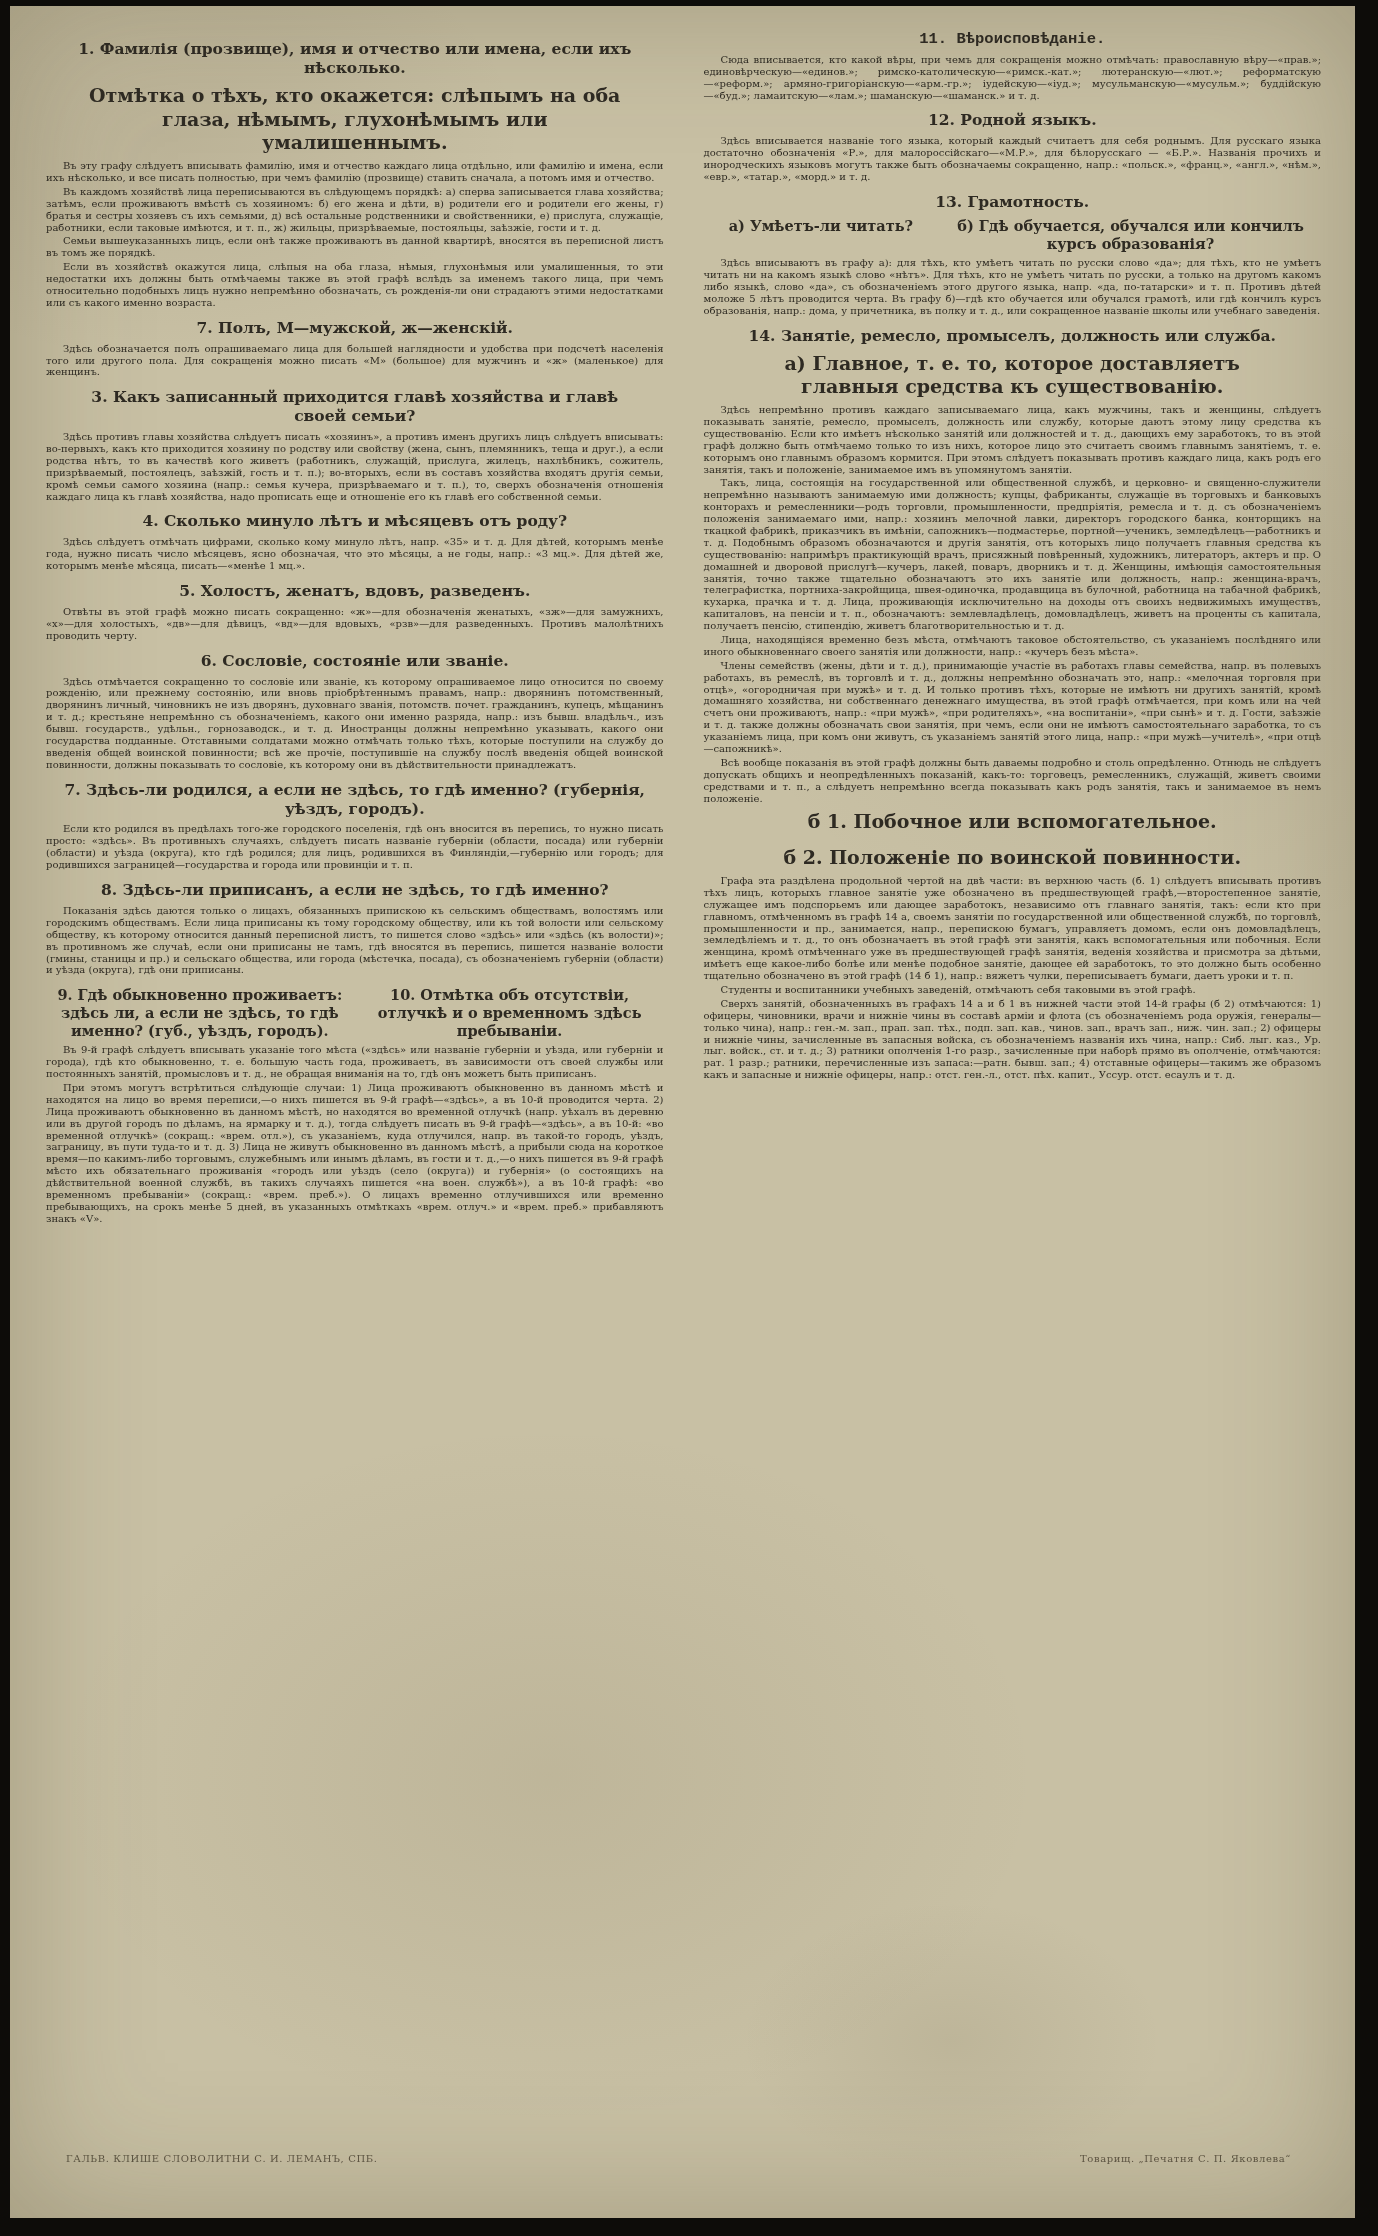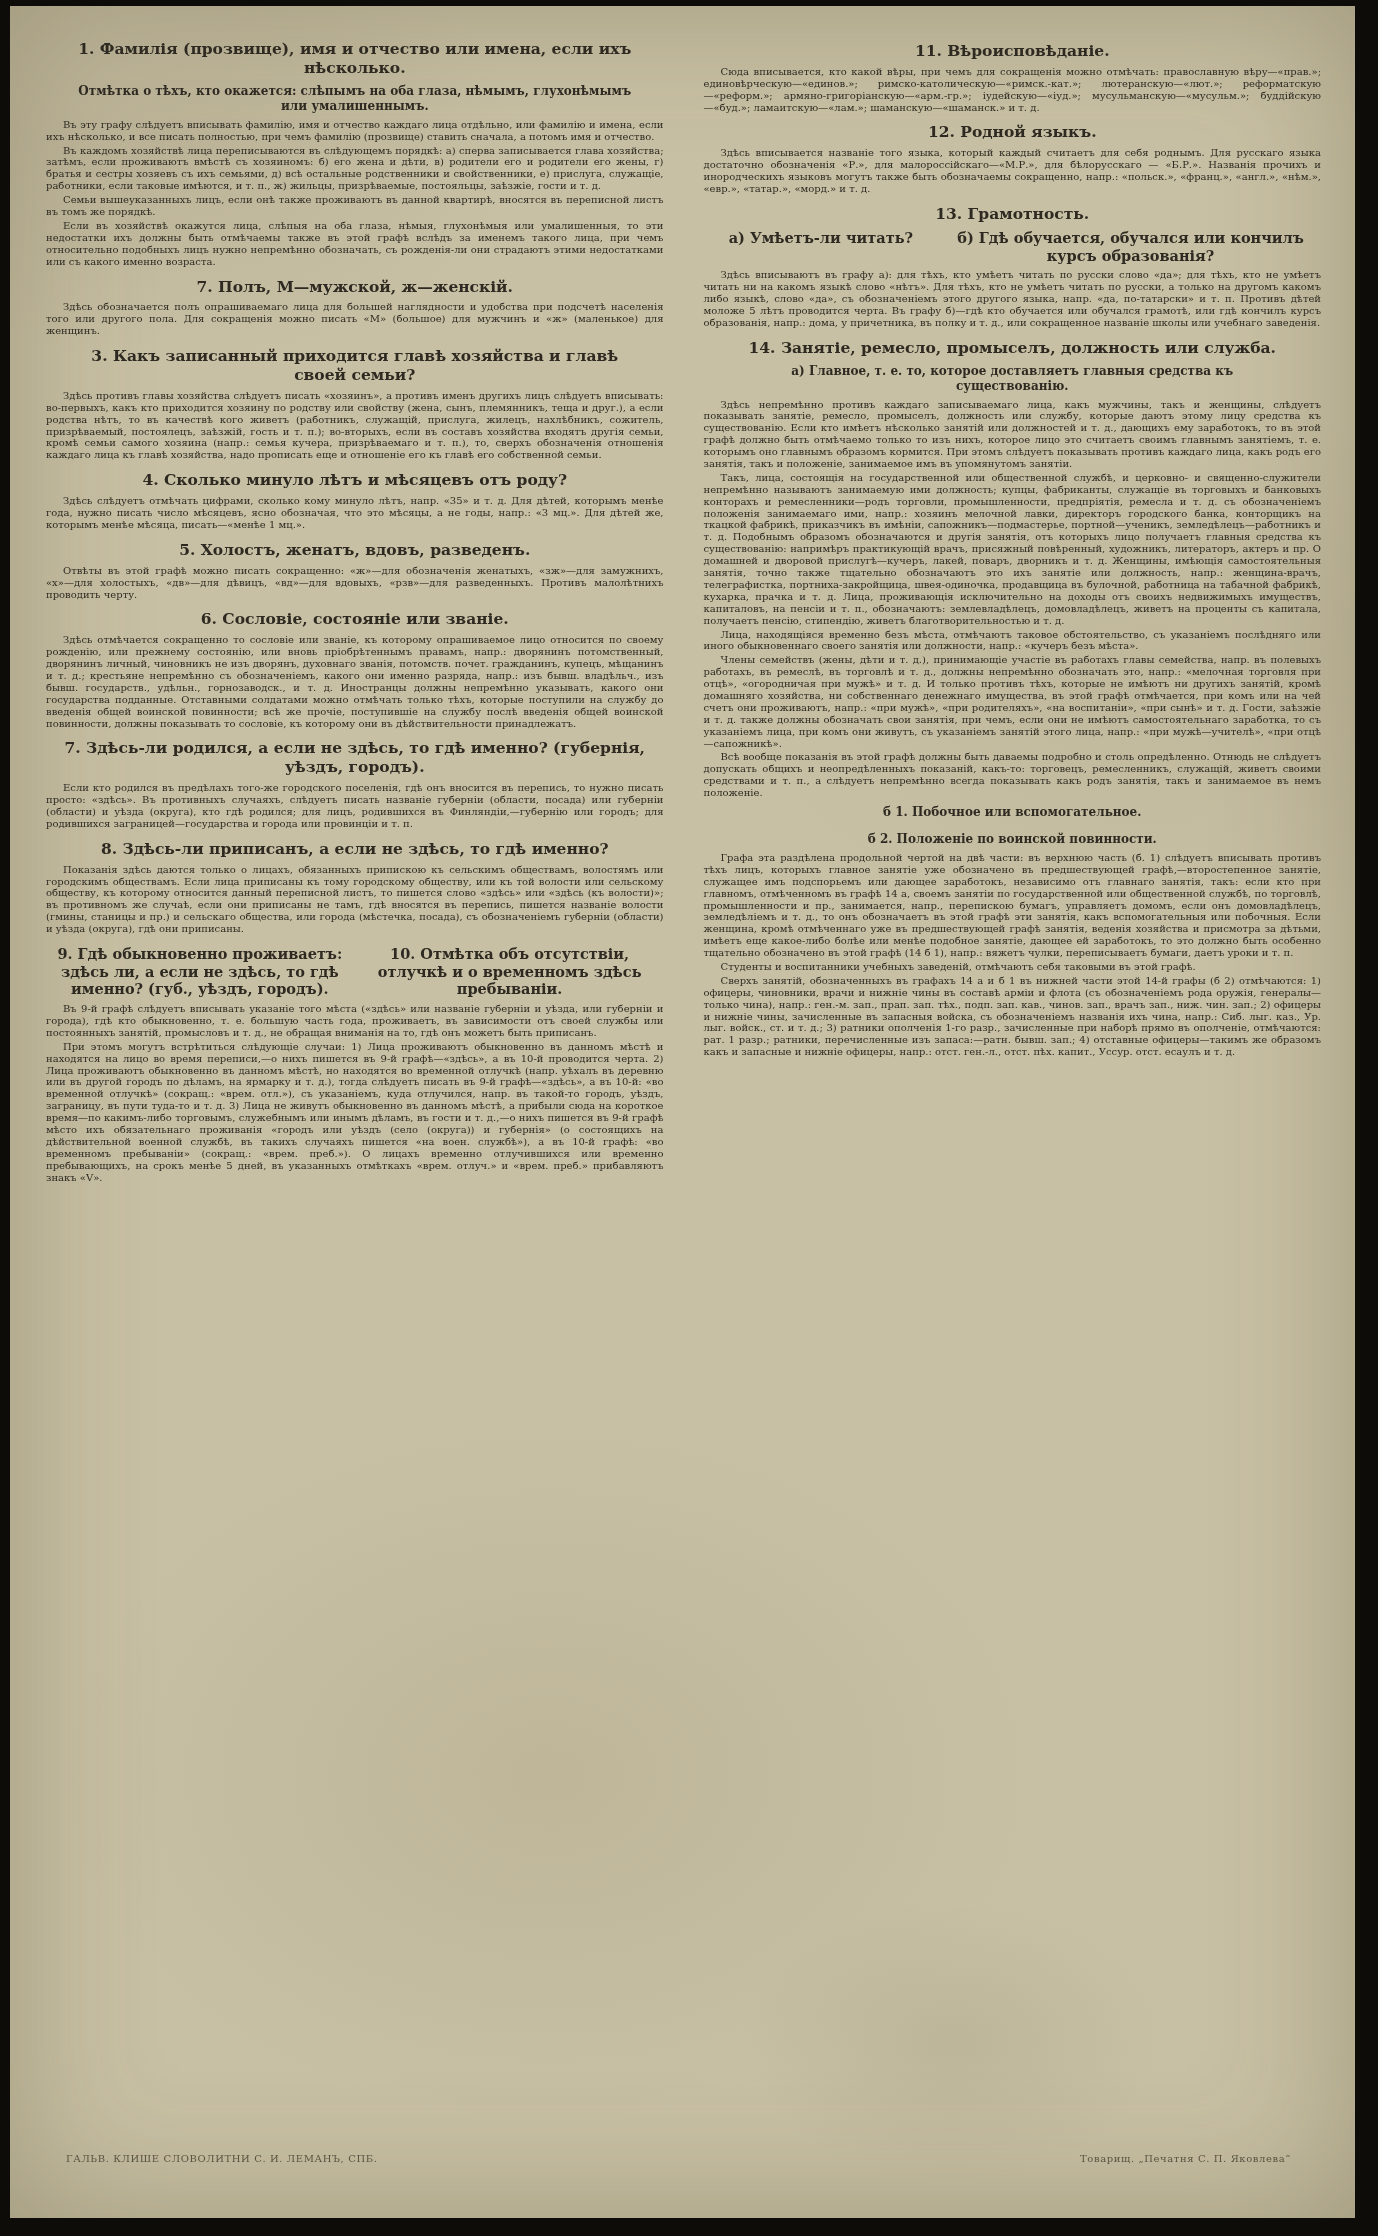--- a/index.html
+++ b/index.html
@@ -29,21 +29,21 @@
   .col { flex: 1 1 0; min-width: 0; }
   .section { margin-bottom: 7px; }
   h2.sec-head {
     font-size: 15.5px;
     font-weight: bold;
     text-align: center;
     margin: 10px 18px 5px 18px;
     line-height: 1.22;
   }
   h3.sec-sub {
-    font-size: 12px;
+    font-size: 19px;
     font-weight: bold;
     text-align: center;
     margin: 6px 30px 5px 30px;
     line-height: 1.25;
   }
   p.body-par {
     font-size: 10px;
     line-height: 1.19;
     text-align: justify;
     text-indent: 1.7em;
@@ -132,21 +132,21 @@
         </div>
         <p class="body-par">Въ 9-й графѣ слѣдуетъ вписывать указаніе того мѣста («здѣсь» или названіе губерніи и уѣзда, или губерніи и города), гдѣ кто обыкновенно, т. е. большую часть года, проживаетъ, въ зависимости отъ своей службы или постоянныхъ занятій, промысловъ и т. д., не обращая вниманія на то, гдѣ онъ можетъ быть приписанъ.</p>
         <p class="body-par">При этомъ могутъ встрѣтиться слѣдующіе случаи: 1) Лица проживаютъ обыкновенно въ данномъ мѣстѣ и находятся на лицо во время переписи,—о нихъ пишется въ 9-й графѣ—«здѣсь», а въ 10-й проводится черта. 2) Лица проживаютъ обыкновенно въ данномъ мѣстѣ, но находятся во временной отлучкѣ (напр. уѣхалъ въ деревню или въ другой городъ по дѣламъ, на ярмарку и т. д.), тогда слѣдуетъ писать въ 9-й графѣ—«здѣсь», а въ 10-й: «во временной отлучкѣ» (сокращ.: «врем. отл.»), съ указаніемъ, куда отлучился, напр. въ такой-то городъ, уѣздъ, заграницу, въ пути туда-то и т. д. 3) Лица не живутъ обыкновенно въ данномъ мѣстѣ, а прибыли сюда на короткое время—по какимъ-либо торговымъ, служебнымъ или инымъ дѣламъ, въ гости и т. д.,—о нихъ пишется въ 9-й графѣ мѣсто ихъ обязательнаго проживанія «городъ или уѣздъ (село (округа)) и губернія» (о состоящихъ на дѣйствительной военной службѣ, въ такихъ случаяхъ пишется «на воен. службѣ»), а въ 10-й графѣ: «во временномъ пребываніи» (сокращ.: «врем. преб.»). О лицахъ временно отлучившихся или временно пребывающихъ, на срокъ менѣе 5 дней, въ указанныхъ отмѣткахъ «врем. отлуч.» и «врем. преб.» прибавляютъ знакъ «V».</p>
       </div>
 
     </div>
 
     <div class="col">
 
       <div class="section">
-        <h2 class="sec-head" style="margin-top:12px;">11. Вѣроисповѣданіе.</h2>
+        <h2 class="sec-head" style="margin-top:0;font-family:Liberation Mono, monospace;">11. Вѣроисповѣданіе.</h2>
         <p class="body-par">Сюда вписывается, кто какой вѣры, при чемъ для сокращенія можно отмѣчать: православную вѣру—«прав.»; единовѣрческую—«единов.»; римско-католическую—«римск.-кат.»; лютеранскую—«лют.»; реформатскую—«реформ.»; армяно-григоріанскую—«арм.-гр.»; іудейскую—«іуд.»; мусульманскую—«мусульм.»; буддійскую—«буд.»; ламаитскую—«лам.»; шаманскую—«шаманск.» и т. д.</p>
       </div>
 
       <div class="section">
         <h2 class="sec-head">12. Родной языкъ.</h2>
         <p class="body-par">Здѣсь вписывается названіе того языка, который каждый считаетъ для себя роднымъ. Для русскаго языка достаточно обозначенія «Р.», для малороссійскаго—«М.Р.», для бѣлорусскаго — «Б.Р.». Названія прочихъ и инородческихъ языковъ могутъ также быть обозначаемы сокращенно, напр.: «польск.», «франц.», «англ.», «нѣм.», «евр.», «татар.», «морд.» и т. д.</p>
       </div>
 
       <div class="section">
         <h2 class="sec-head">13. Грамотность.</h2>

